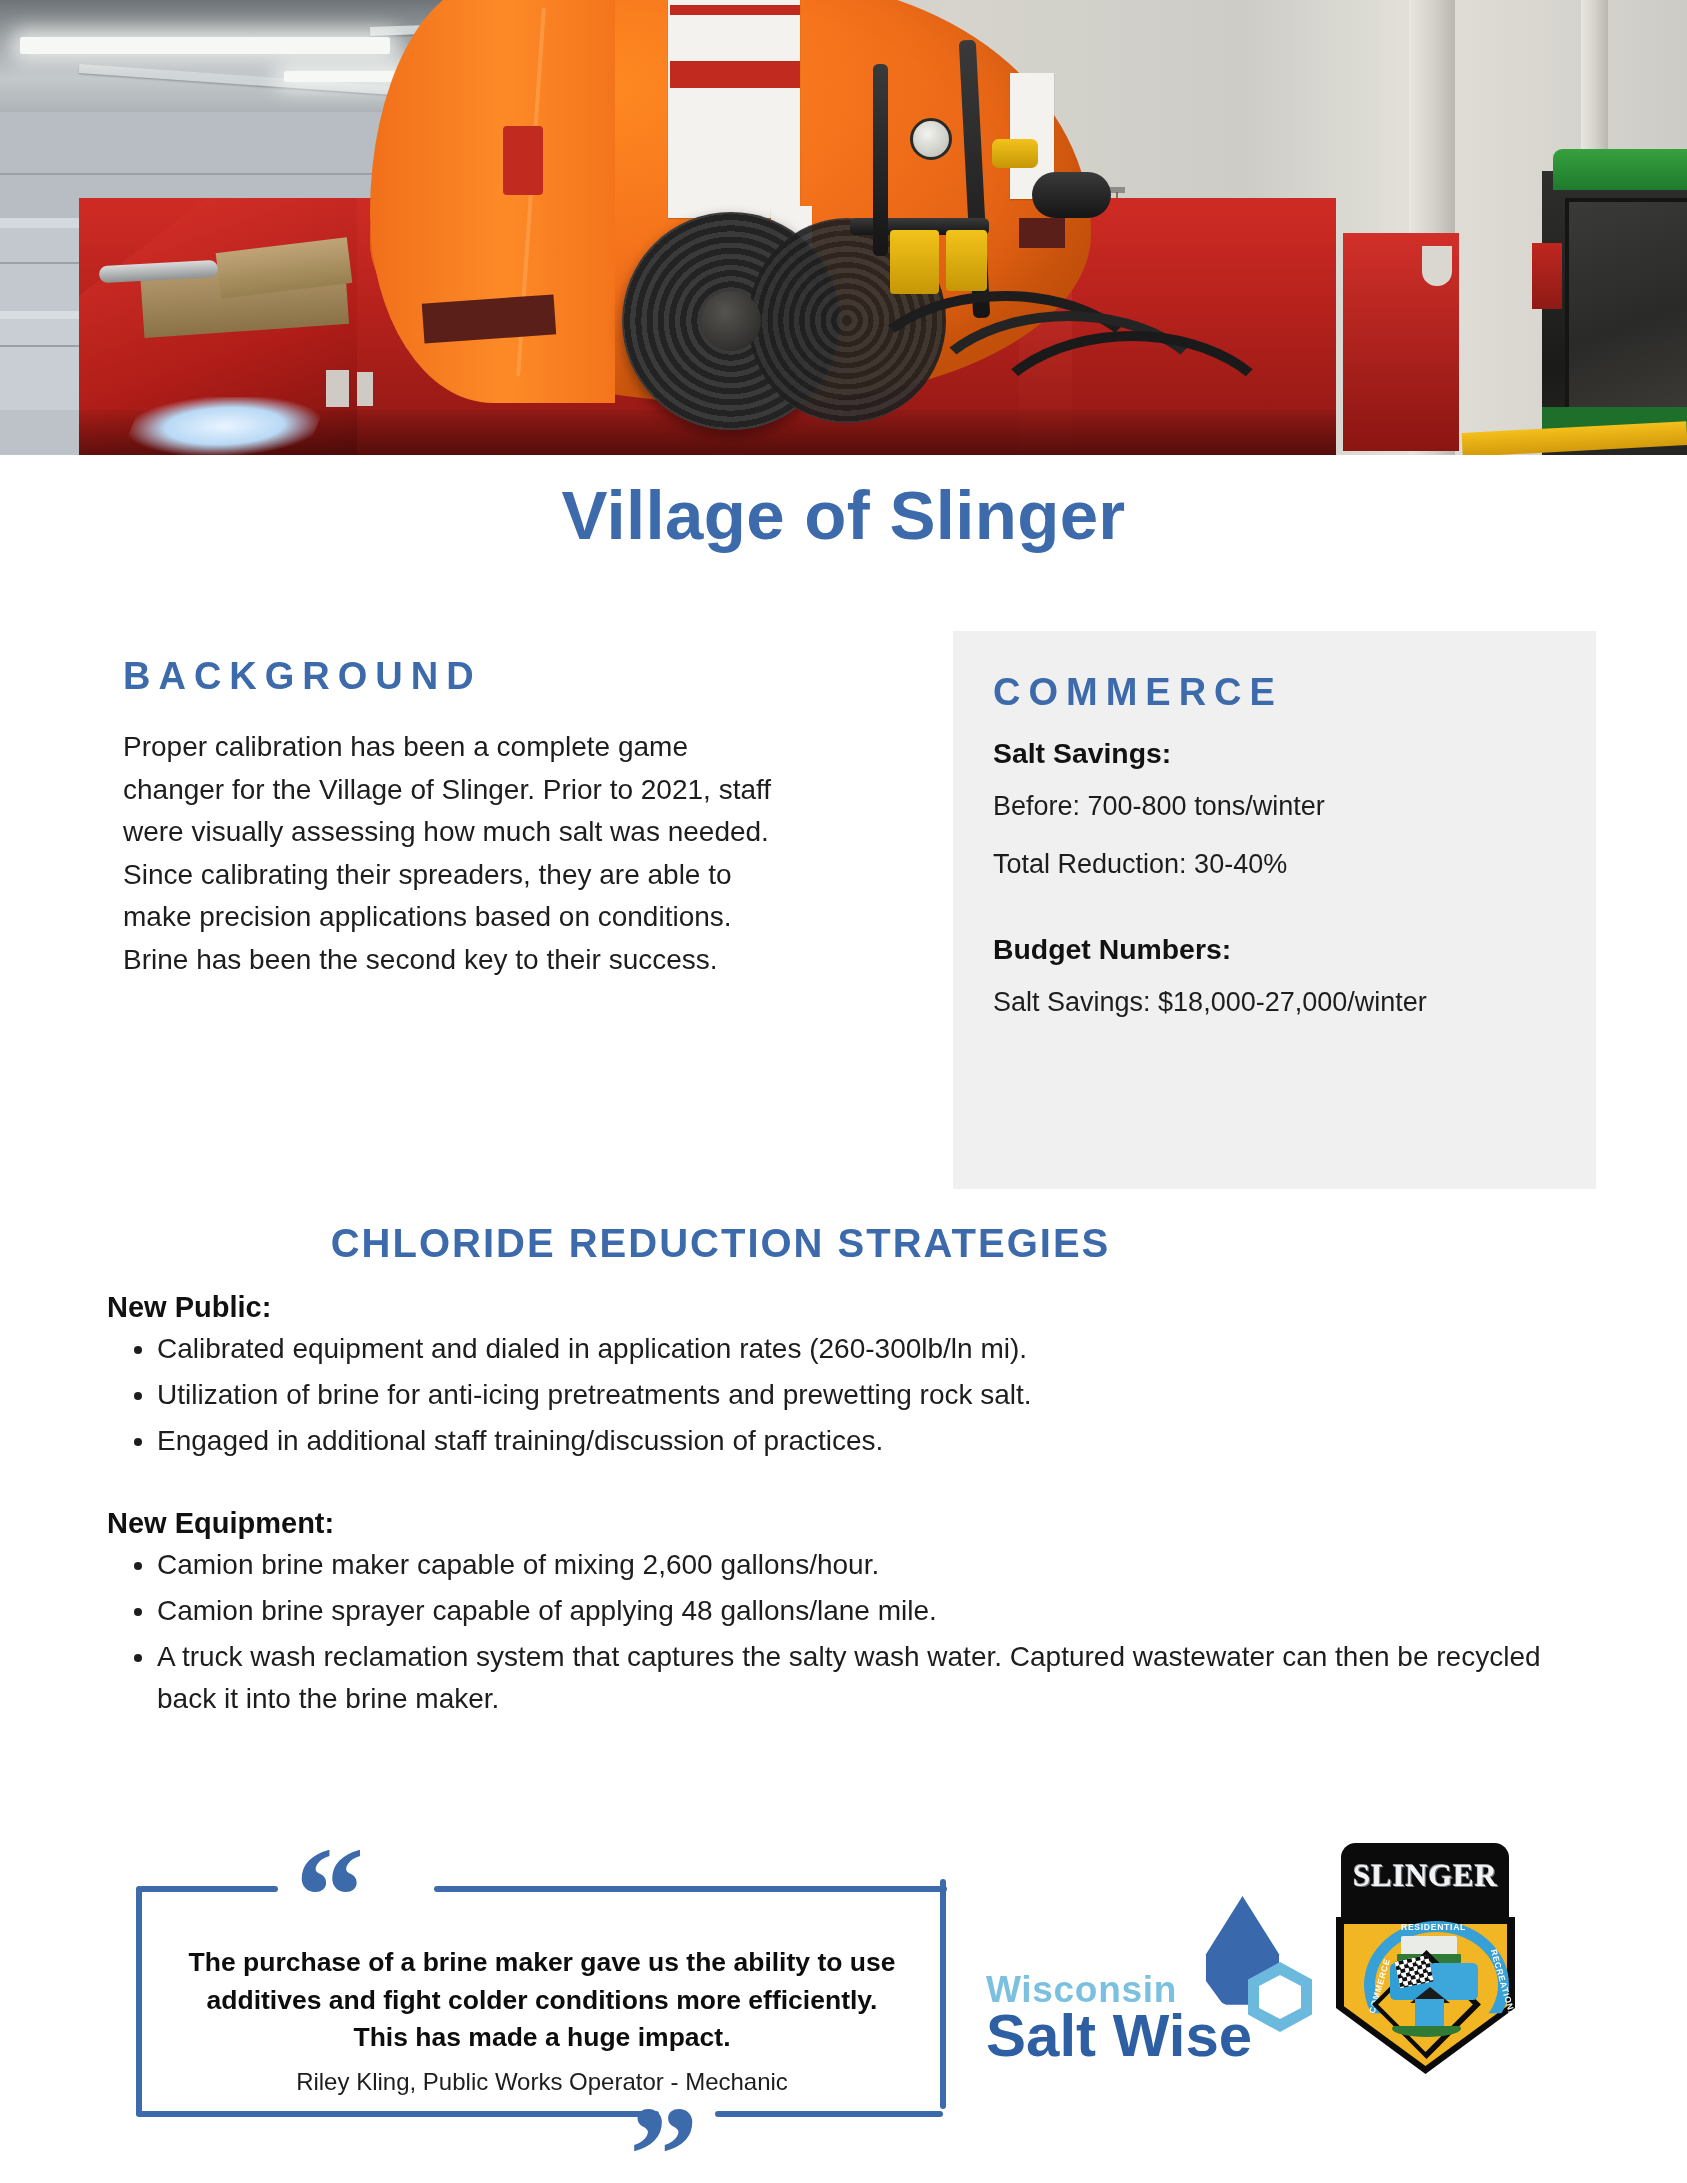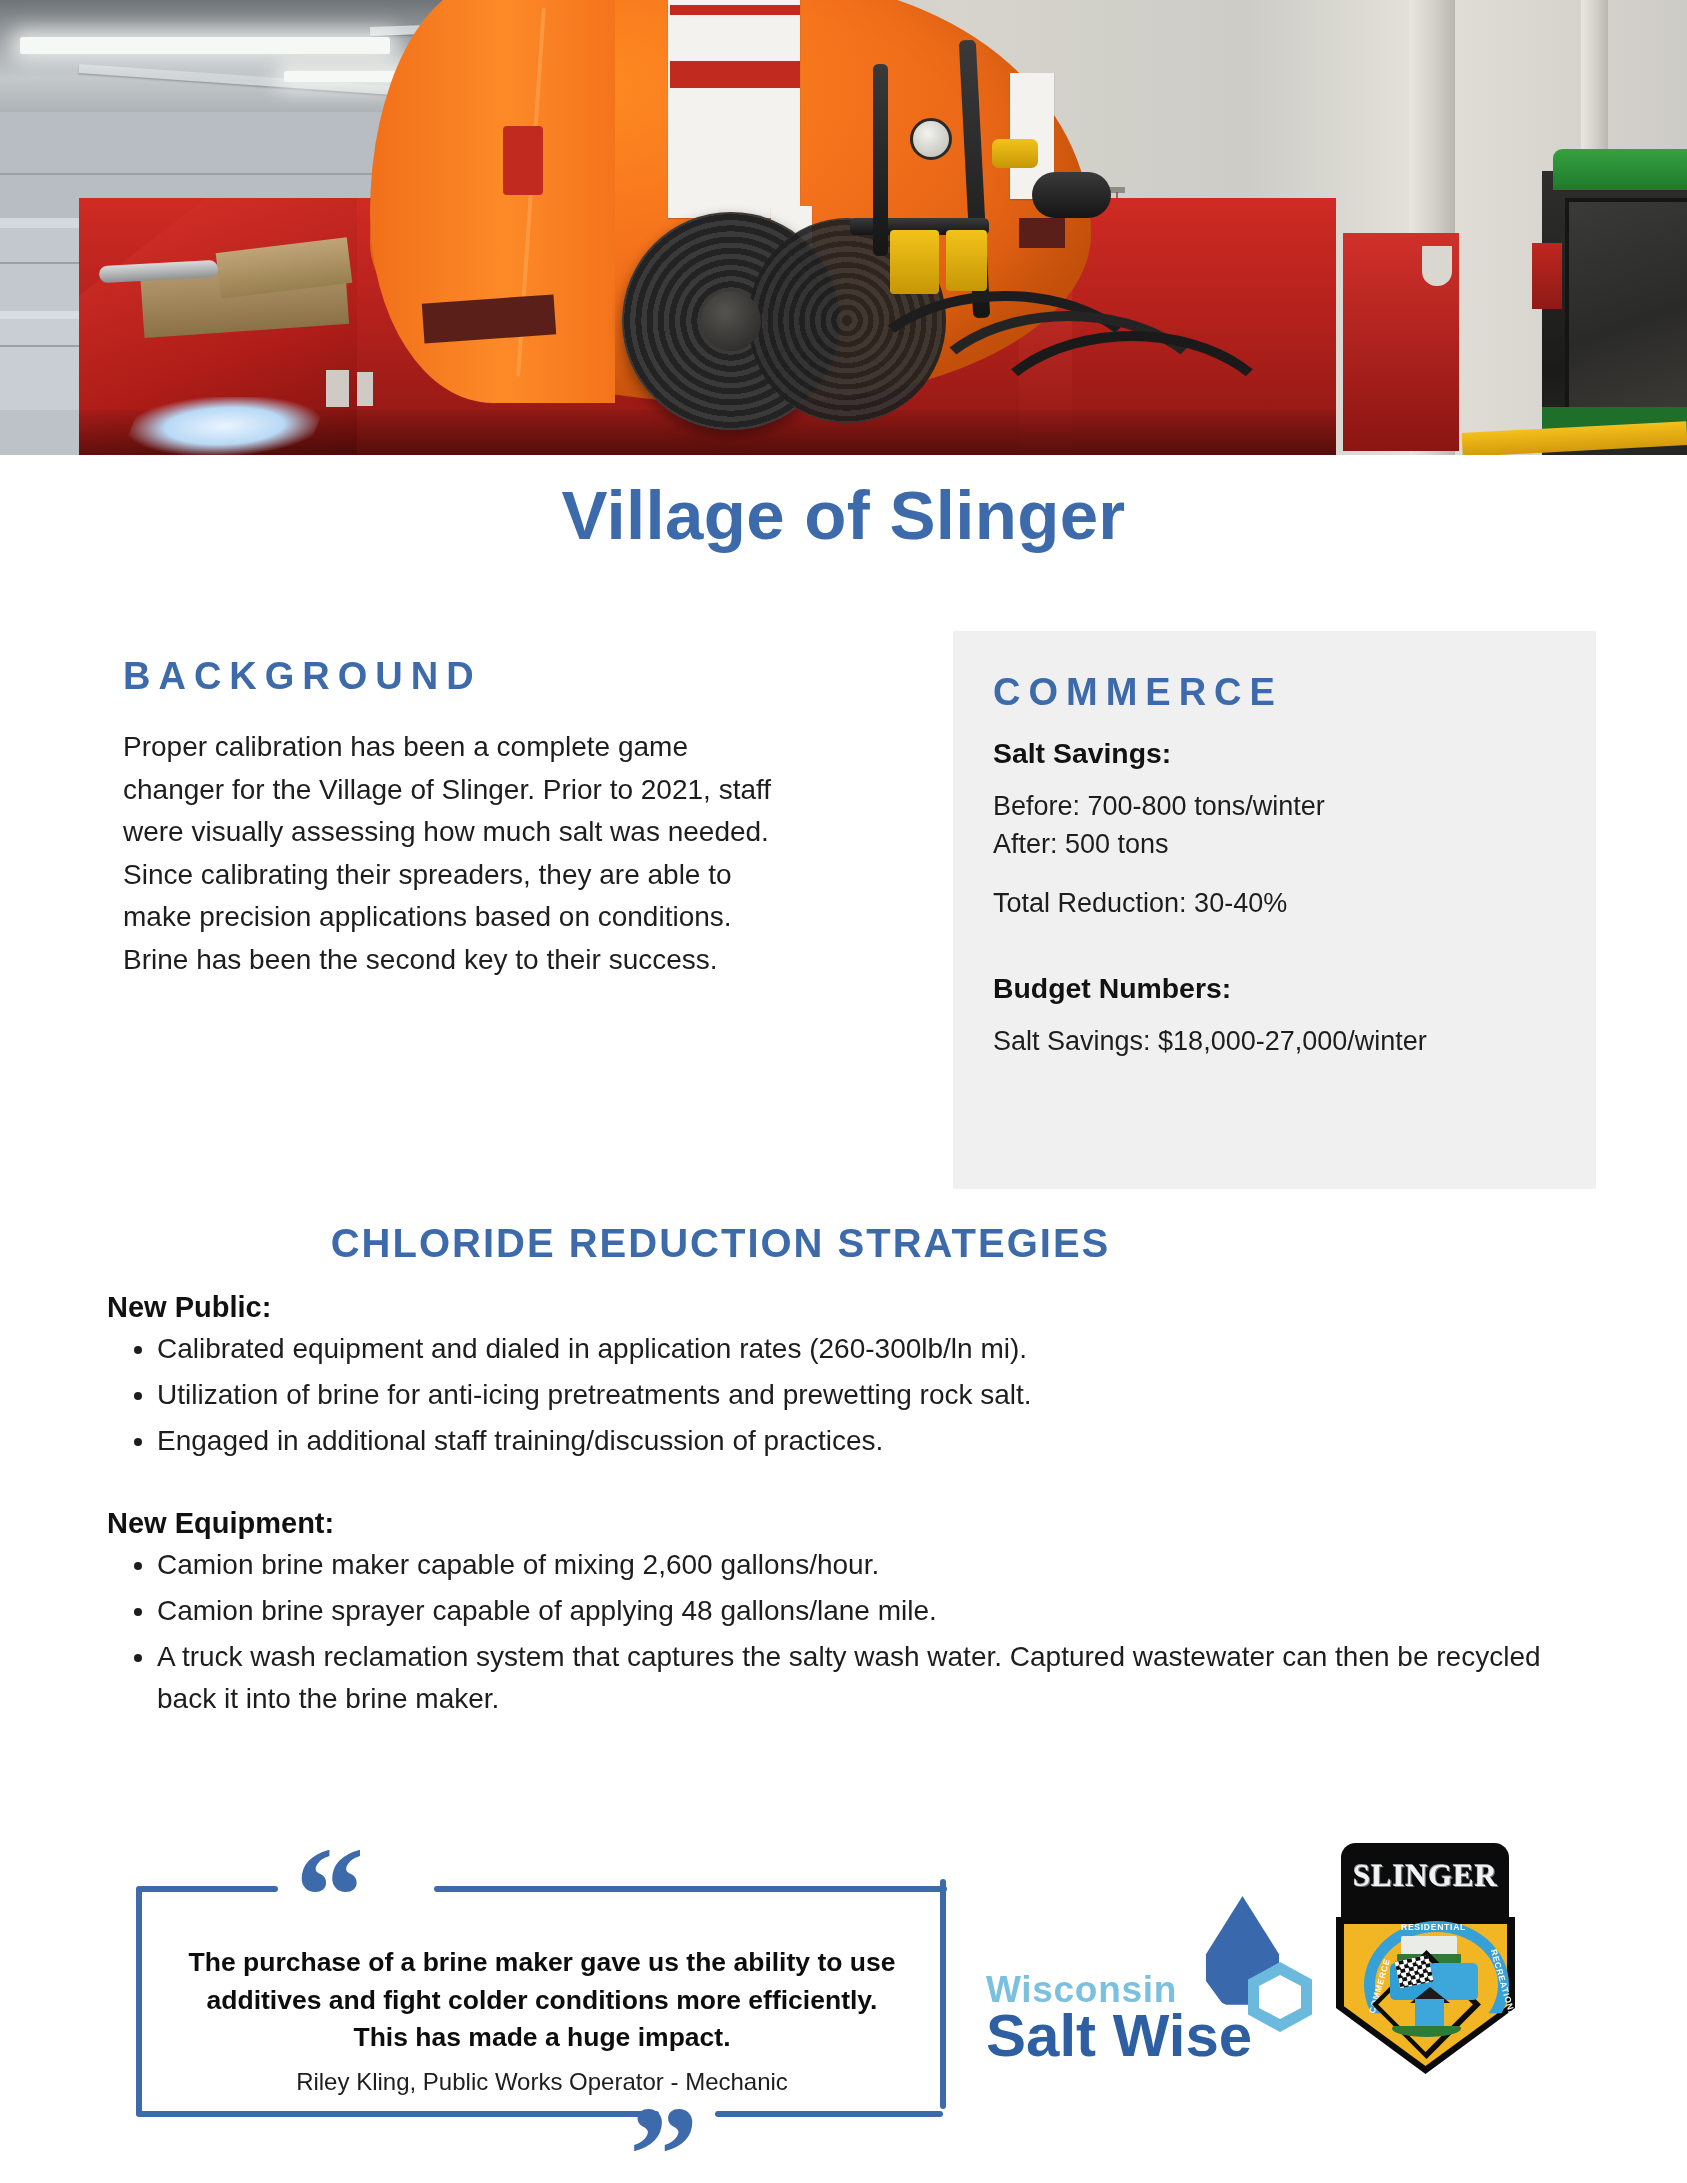--- a/index.html
+++ b/index.html
@@ -514,21 +514,20 @@
 <div class="bg-col">
   <h2 class="section-head">BACKGROUND</h2>
   <p class="body-text">Proper calibration has been a complete game changer for the Village of Slinger. Prior to 2021, staff were visually assessing how much salt was needed. Since calibrating their spreaders, they are able to make precision applications based on conditions. Brine has been the second key to their success.</p>
 </div>
 
 <div class="ov-box">
   <div class="ov-inner">
     <h2 class="ov-head">COMMERCE</h2>
     <div class="ov-sub">Salt Savings:</div>
     <div class="ov-line">Before: 700-800 tons/winter</div>
-    <div class="ov-line">After: 500 tons</div>
     <div class="ov-gap"></div>
     <div class="ov-line">Total Reduction: 30-40%</div>
     <div class="ov-gap-big"></div>
     <div class="ov-sub">Budget Numbers:</div>
     <div class="ov-line">Salt Savings: $18,000-27,000/winter</div>
   </div>
 </div>
 
 <div class="strat-head">CHLORIDE REDUCTION STRATEGIES</div>
 

